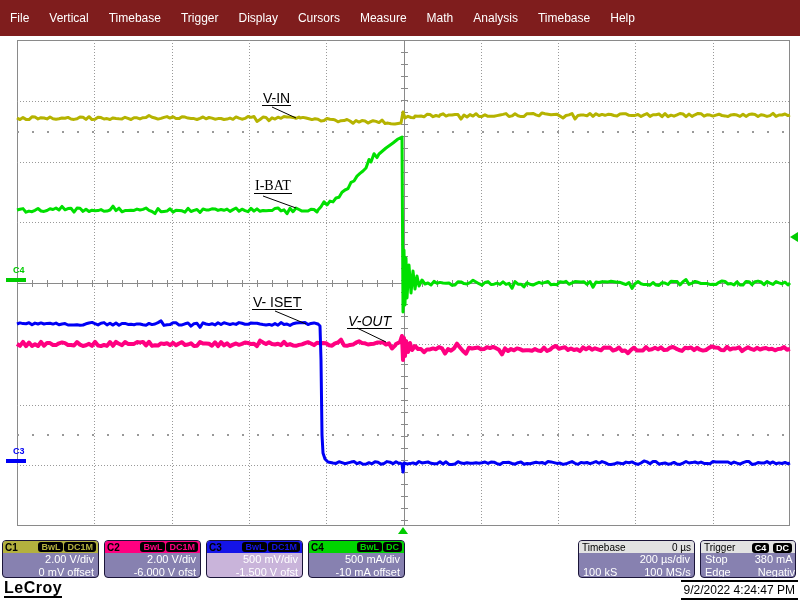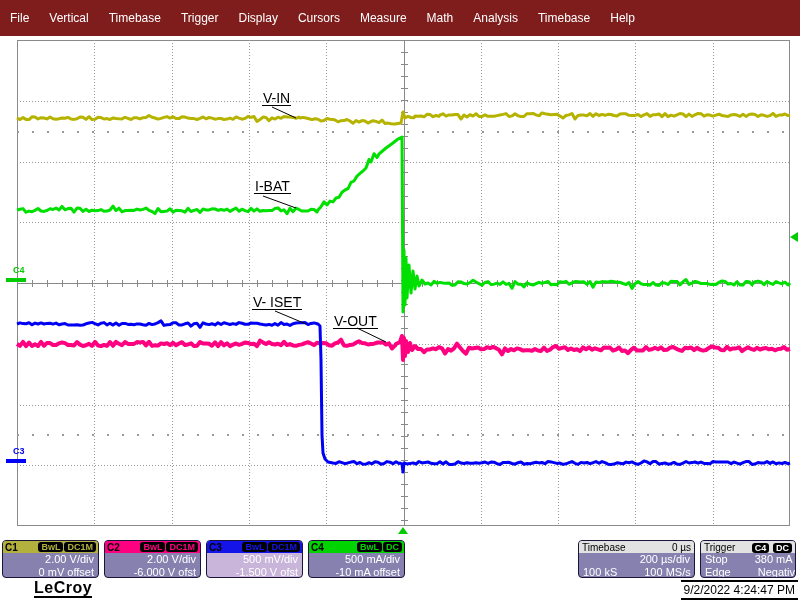--- a/index.html
+++ b/index.html
@@ -44,21 +44,21 @@
   .brow { text-align:right; padding:0 4px; line-height:13px; white-space:nowrap; }
   .brow.split { display:flex; justify-content:space-between;gap:27px; }
   .ibhdr {
     height:12px; background:#e2e2e2; color:#000; display:flex; align-items:center;
     justify-content:space-between; padding:0 3px; font-size:10px; line-height:11px;
   }
   .ibhdr .badge { color:#fff; }
   
   .logo {
     position:absolute; left:4px; top:579px; font-size:16px; font-weight:bold;
-    color:#000; border-bottom:2px solid #000; letter-spacing:0.5px; line-height:17px; z-index:9;margin-left:30px;
+    color:#000; border-bottom:2px solid #000; letter-spacing:0.5px; line-height:17px; z-index:9;
   }
   .datetime {
     position:absolute; right:2px; top:580px; color:#000; font-size:12px; line-height:14px;
     border-top:2px solid #000; border-bottom:2px solid #000; padding:1px 3px; z-index:9;
   }
 </style>
 </head>
 <body>
 
 <div class="menubar" id="menubar" style="background: #7f1d1d;">
@@ -104,23 +104,23 @@
     <path d="M17 344L20 345.9L23 341.9L26 346.2L29 342.5L32 346.0L35 344.3L38 346.0L41 341.9L44 345.7L47 342.9L50 343.1L53 345.0L56 345.1L59 343.3L62 342.4L65 343.1L68 345.0L71 345.0L74 345.5L77 342.1L80 344.6L83 346.0L86 345.3L89 343.8L92 345.8L95 341.9L98 345.5L101 346.1L104 344.9L107 345.9L110 342.0L113 345.8L116 341.8L119 343.8L122 345.2L125 342.0L128 343.9L131 344.1L134 343.9L137 342.1L140 342.4L143 341.9L146 345.4L149 341.8L152 345.9L155 345.3L158 345.6L161 343.4L164 344.0L167 343.2L170 345.2L173 342.8L176 345.3L179 343.5L182 342.2L185 344.9L188 344.5L191 343.3L194 345.9L197 345.7L200 342.0L203 343.6L206 343.6L209 343.8L212 345.7L215 342.3L218 346.1L221 342.2L224 345.4L227 343.3L230 346.1L233 344.6L236 343.5L239 344.8L242 343.9L245 342.5L248 342.9L251 344.1L254 343.7L257 346.1L260 340.6L263 342.4L266 344.0L269 342.2L272 344.0L275 344.5L278 343.7L281 345.1L284 341.8L287 345.1L290 344.1L293 345.4L296 345.8L299 344.9L302 344.4L305 343.1L308 342.2L311 343.5L314 345.1L317 342.7L320 343.4L323 343.0L326 343.3L329 345.2L332 345.7L335 343.4L338 342.5L341 339.7L344 345.4L347 345.8L350 344.9L353 344.6L356 342.6L359 341.3L362 342.9L365 343.3L368 344.5L371 344.1L374 343.7L377 342.6L380 342.6L383 342.4L386 344.5L389 343.4L392 348.5L395 345.6L396 344L400 342L402 336L403 360L404 338L405 356L406 341L408 352L410 343L412 350L415 346L418 349L421 349.0L424 352.2L427 349.4L430 349.4L433 348.4L436 349.2L439 347.1L442 348.3L445 353.6L448 349.1L451 350.6L454 348.3L457 343.7L460 347.5L463 351.0L466 353.7L469 347.7L472 348.5L475 348.0L478 347.5L481 349.3L484 349.1L487 347.2L490 348.1L493 346.9L496 348.2L499 349.8L502 354.4L505 348.4L508 351.0L511 349.0L514 350.3L517 348.4L520 349.1L523 350.6L526 350.3L529 350.3L532 350.8L535 349.1L538 350.5L541 351.0L544 347.7L547 351.0L550 349.7L553 347.1L556 346.0L559 348.7L562 347.9L565 347.2L568 349.9L571 348.5L574 350.0L577 349.3L580 351.1L583 347.4L586 349.3L589 347.3L592 349.8L595 348.3L598 349.3L601 350.3L604 347.4L607 347.8L610 347.6L613 350.5L616 349.6L619 347.5L622 351.0L625 350.4L628 353.2L631 349.9L634 347.7L637 350.5L640 350.4L643 350.4L646 347.1L649 349.9L652 349.2L655 347.8L658 349.2L661 347.4L664 350.1L667 349.8L670 347.7L673 346.9L676 348.6L679 350.0L682 350.9L685 347.8L688 348.2L691 347.5L694 350.1L697 347.8L700 349.7L703 350.6L706 350.0L709 347.9L712 346.4L715 347.5L718 347.7L721 350.0L724 350.2L727 346.8L730 349.5L733 348.4L736 348.5L739 347.3L742 351.1L745 348.9L748 347.3L751 348.9L754 349.9L757 347.8L760 349.5L763 348.5L766 348.0L769 349.3L772 348.8L775 350.3L778 349.0L781 348.8L784 347.1L787 349.7L790 349" fill="none" stroke="#ff0080" stroke-width="4" stroke-linejoin="round"></path>
     <path d="M17 324L20 322.9L23 323.6L26 323.7L29 322.8L32 324.8L35 323.1L38 324.0L41 322.9L44 324.0L47 323.4L50 323.3L53 324.1L56 323.1L59 324.8L62 324.0L65 323.6L68 325.0L71 325.1L74 325.0L77 324.7L80 325.2L83 325.0L86 323.8L89 323.0L92 322.4L95 323.7L98 324.9L101 323.2L104 322.6L107 324.9L110 323.3L113 325.1L116 323.0L119 325.2L122 323.5L125 323.4L128 324.4L131 324.3L134 324.7L137 323.9L140 324.0L143 324.7L146 325.2L149 323.4L152 324.6L155 324.0L158 322.6L161 320.9L164 325.4L167 324.8L170 324.6L173 322.8L176 322.8L179 324.9L182 324.9L185 323.8L188 323.0L191 326.1L194 323.7L197 323.3L200 327.4L203 322.8L206 324.0L209 324.6L212 323.7L215 324.9L218 322.8L221 324.5L224 322.7L227 323.6L230 324.5L233 323.6L236 324.4L239 322.6L242 323.3L245 324.2L248 324.3L251 323.0L254 323.2L257 323.2L260 324.0L263 324.5L266 324.9L269 324.4L272 325.3L275 323.6L278 325.2L281 322.6L284 324.6L287 324.1L290 325.4L293 323.8L296 323.0L299 322.7L302 322.7L305 322.6L308 324.6L311 323.4L314 322.9L317 323.7L318 324L320 326L321 360L322 435L323 453L325 459L328 462L333 463L336 463.4L339 461.7L342 462.6L345 463.7L348 462.9L351 462.1L354 461.6L357 463.7L360 462.5L363 464.2L366 464.1L369 462.7L372 463.8L375 461.7L378 462.2L381 464.2L384 463.5L387 461.6L390 462.2L393 463.7L396 461.7L399 463.5L400 463L402 464L403 472L404 463L407 463.9L410 463.6L413 462.9L416 464.0L419 461.5L422 462.9L425 462.4L428 462.0L431 463.3L434 463.7L437 463.7L440 461.8L443 464.0L446 461.8L449 464.4L452 464.5L455 464.0L458 461.7L461 463.1L464 463.5L467 462.7L470 463.3L473 463.3L476 462.8L479 463.2L482 462.8L485 462.0L488 463.4L491 462.1L494 462.2L497 463.6L500 464.5L503 462.4L506 462.4L509 462.3L512 463.5L515 464.2L518 462.7L521 462.0L524 464.2L527 463.5L530 463.7L533 463.0L536 462.3L539 462.9L542 462.5L545 463.7L548 461.5L551 461.9L554 462.6L557 463.4L560 463.1L563 464.4L566 463.8L569 462.7L572 461.6L575 463.3L578 464.3L581 462.4L584 463.0L587 462.5L590 463.6L593 462.7L596 461.6L599 463.2L602 461.6L605 462.7L608 464.2L611 464.4L614 464.1L617 462.8L620 463.2L623 463.9L626 462.1L629 462.8L632 461.9L635 463.5L638 464.4L641 463.0L644 460.9L647 461.9L650 463.7L653 461.6L656 461.6L659 464.2L662 463.4L665 462.9L668 464.2L671 463.7L674 462.4L677 464.1L680 464.4L683 463.1L686 461.5L689 463.0L692 462.6L695 462.0L698 463.2L701 462.1L704 463.4L707 463.4L710 463.7L713 461.6L716 462.1L719 462.1L722 461.9L725 461.9L728 462.0L731 463.6L734 462.1L737 463.2L740 464.2L743 462.7L746 461.6L749 461.6L752 464.4L755 464.0L758 462.6L761 463.1L764 463.1L767 461.6L770 463.4L773 461.9L776 463.8L779 462.9L782 463.5L785 462.5L788 463.7L790 463" fill="none" stroke="#0000f5" stroke-width="3" stroke-linejoin="round"></path>
     <path d="M17 210L20 209.2L23 208.6L26 212.2L29 211.1L32 211.7L35 210.3L38 208.5L41 211.0L44 211.4L47 210.5L50 208.8L53 209.5L56 208.0L59 210.0L62 206.4L65 209.8L68 208.6L71 208.3L74 212.1L77 208.1L80 208.3L83 211.4L86 209.2L89 211.5L92 210.2L95 210.7L98 210.6L101 209.6L104 211.2L107 211.1L110 210.0L113 206.2L116 210.6L119 208.2L122 211.8L125 210.6L128 210.6L131 210.2L134 210.4L137 209.1L140 210.0L143 209.4L146 208.0L149 210.4L152 211.5L155 213.6L158 208.5L161 211.8L164 211.4L167 211.1L170 208.8L173 212.1L176 210.3L179 210.4L182 210.8L185 212.2L188 208.3L191 211.5L194 210.4L197 209.5L200 212.4L203 209.0L206 209.9L209 209.9L212 208.8L215 208.9L218 210.4L221 209.5L224 210.3L227 209.1L230 211.4L233 209.6L236 208.0L239 211.2L242 209.2L245 210.7L248 211.7L251 208.3L254 211.2L257 208.8L260 211.3L263 210.5L266 210.8L269 210.6L272 210.6L275 208.4L278 207.9L281 210.9L284 209.8L287 213.7L290 208.3L293 211.7L296 208.1L299 209.5L302 211.1L305 211.1L308 211.0L311 209.2L314 209.5L317 212.0L318 210L321 206.7L324 201.8L327 205L330 201.1L333 201.9L336 198L339 197.3L342 192.3L345 190L348 188.7L351 182.4L354 181L357 176.1L360 173.4L363 171L366 168.0L369 159.5L371 162L374 153.7L377 157.6L379 154L386 148L393 143L398 139L402 137L403 312L404 250L405 305L406 258L407 298L409 265L411 293L413 271L415 289L417 276L419 286L422 280L425 284L428 283L431 285.0L434 281.4L437 283.2L440 282.4L443 283.0L446 283.3L449 283.0L452 285.2L455 284.9L458 281.8L461 281.9L464 283.6L467 283.9L470 282.6L473 280.3L476 282.0L479 283.7L482 285.2L485 282.5L488 281.6L491 284.5L494 284.2L497 283.2L500 284.4L503 281.9L506 284.4L509 283.4L512 288.3L515 281.6L518 284.2L521 284.2L524 286.9L527 282.7L530 284.3L533 285.1L536 283.7L539 282.3L542 283.4L545 282.4L548 281.4L551 284.8L554 284.3L557 284.7L560 281.8L563 282.3L566 281.3L569 284.3L572 282.9L575 281.6L578 281.7L581 281.9L584 281.8L587 284.4L590 281.5L593 287.2L596 282.1L599 282.5L602 281.8L605 281.7L608 281.9L611 281.2L614 281.7L617 282.3L620 282.3L623 283.5L626 284.6L629 282.5L632 288.4L635 283.7L638 281.5L641 283.8L644 284.6L647 284.5L650 285.2L653 282.5L656 285.1L659 285.4L662 282.7L665 283.1L668 284.5L671 281.2L674 281.5L677 281.4L680 284.9L683 281.7L686 279.6L689 284.4L692 283.2L695 281.4L698 282.3L701 283.5L704 283.5L707 283.5L710 284.4L713 284.2L716 284.5L719 282.3L722 280.9L725 281.5L728 284.0L731 283.5L734 284.9L737 281.9L740 285.0L743 285.0L746 281.4L749 281.7L752 284.6L755 281.7L758 281.1L761 282.0L764 284.6L767 281.6L770 283.1L773 284.4L776 281.6L779 282.9L782 283.7L785 282.2L788 285.0L790 283" fill="none" stroke="#00e000" stroke-width="3" stroke-linejoin="round"></path>
     <line x1="272" y1="107" x2="296" y2="118" stroke="#000" stroke-width="1"></line>
     <line x1="263" y1="196" x2="296" y2="208" stroke="#000" stroke-width="1"></line>
     <line x1="275" y1="311" x2="306" y2="324" stroke="#000" stroke-width="1"></line>
     <line x1="357" y1="328" x2="386" y2="342" stroke="#000" stroke-width="1"></line>
   </svg>
 
 <div class="wave-label" id="lbl0" style="left: 262px; top: 92px;">V-IN</div>
-<div class="wave-label" id="lbl1" style="left: 254px; top: 180px;">I-BAT</div>
+<div class="wave-label" id="lbl1" style="left: 254px; top: 180px; font-family: Liberation Serif, serif;">I-BAT</div>
 <div class="wave-label" id="lbl2" style="left: 252px; top: 296px;">V- ISET</div>
-<div class="wave-label" id="lbl3" style="left: 333px; top: 315px;">V-OUT</div>
+<div class="wave-label" id="lbl3" style="left: 347px; top: 315px; font-style: italic;">V-OUT</div>
 
 <div class="ch-marker" id="mk0" style="left: 13px; top: 266px; color: rgb(0, 204, 0);">
   <span>C4</span>
   <span class="bar" style="background: rgb(0, 204, 0);"></span>
 </div>
 <div class="ch-marker" id="mk1" style="left: 13px; top: 447px; color: rgb(0, 0, 245);">
   <span>C3</span>
   <span class="bar" style="background: rgb(0, 0, 245);"></span>
 </div>
 

